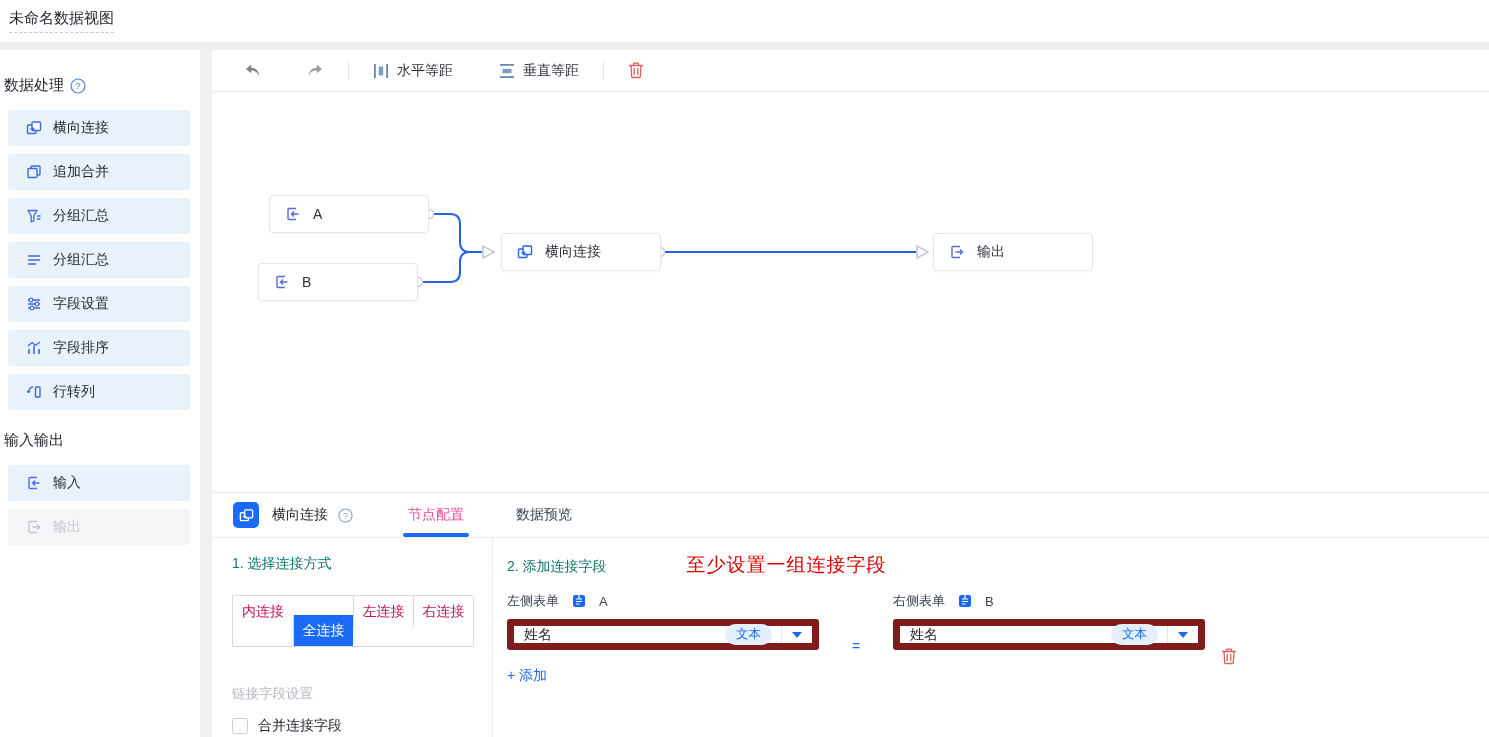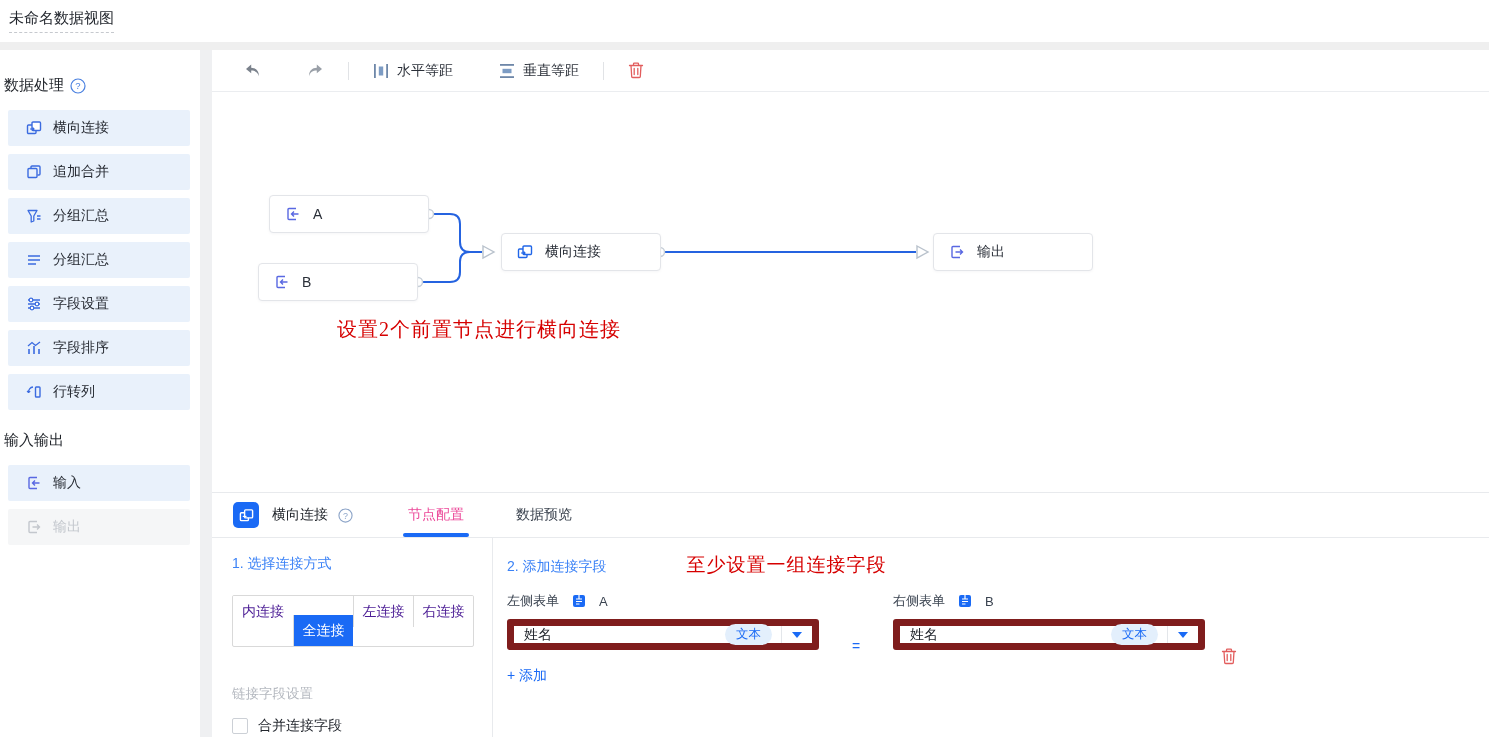--- a/index.html
+++ b/index.html
@@ -41,23 +41,23 @@
   .panel-header { height:45px; flex:0 0 auto; display:flex; align-items:center; padding-left:21px; border-bottom:1px solid #e8eaed; }
   .p-icon { width:26px; height:26px; border-radius:5px; background:#1a6af5; display:flex; align-items:center; justify-content:center; }
   .p-title { font-size:14px; color:#1f2329; margin:0 10px 0 13px; }
   .tabs { display:flex; align-self:stretch; margin-left:50px; }
   .tab { position:relative; display:flex; align-items:center; padding:0 5px; margin-right:42px; font-size:14px; color:#3c4450; cursor:pointer; }
   .tab.active { color:#ec4899; }
   .tab.active::after { content:""; position:absolute; left:0; right:0; bottom:0; height:4px; border-radius:2px; background:#1a6af5; }
 
   .panel-body { flex:1; display:flex; min-height:0; }
   .pb-left { width:281px; flex:0 0 auto; padding:17px 0 0 20px; border-right:1px solid #e8eaed; }
-  .sec-title { font-size:14px; color:#3b82f6; }
+  .sec-title { font-size:14px; color:#0f766e; }
   .btn-group { display:inline-flex; margin-top:22px; border:1px solid #d9d9d9; border-radius:2px; overflow:hidden; }
-  .opt { width:60px; height:31px; background:#fff; border:none; border-left:1px solid #d9d9d9; font-size:14px; color:#4c1d95; cursor:pointer; font-family:inherit; line-height:29px; }
+  .opt { width:60px; height:31px; background:#fff; border:none; border-left:1px solid #d9d9d9; font-size:14px; color:#be185d; cursor:pointer; font-family:inherit; line-height:29px; }
   .opt:first-child { border-left:none; }
   .opt.active { background:#1a6af5; color:#fff;margin-top:19px; }
   .muted { margin-top:38px; font-size:13.5px; color:#b4b8bf; }
   .chk-row { margin-top:14px; display:flex; align-items:center; gap:10px; cursor:pointer; }
   .chk { width:16px; height:16px; border:1px solid #ccd0d6; border-radius:2px; background:#fff; }
   .chk-label { font-size:14px; color:#23272e; }
 
   .pb-right { flex:1; padding:14px 0 0 14px; }
   .r1 { display:flex; align-items:baseline; }
   .red-note { margin-left:80px; font-family:"Liberation Serif","DejaVu Serif",serif; font-size:19px; color:#d60000; letter-spacing:1px; }
@@ -238,21 +238,20 @@
         <span>横向连接</span>
       </div>
       <div class="node" style="left:721px; top:141px;">
         <svg width="16" height="16" viewBox="0 0 16 16">
             <path d="M11 2.5 H4 a1 1 0 0 0-1 1 v9 a1 1 0 0 0 1 1 h7" fill="none" stroke="#5968e2" stroke-width="1.4"></path>
             <path d="M6.5 8 H13.5 M11 5.5 L13.5 8 L11 10.5" fill="none" stroke="#5968e2" stroke-width="1.4"></path>
           </svg>
         <span>输出</span>
       </div>
 
-      <div class="annotation">设置2个前置节点进行横向连接</div>
     </div>
 
     <div class="panel">
       <div class="panel-header">
         <span class="p-icon">
           <svg width="15" height="15" viewBox="0 0 16 16">
               <rect x="1.5" y="5" width="8.5" height="8.5" rx="1" fill="none" stroke="#fff" stroke-width="1.5"></rect>
               <rect x="6" y="2" width="8.5" height="8.5" rx="1" fill="#1a6af5" stroke="#fff" stroke-width="1.5"></rect>
               <path d="M4 9 h4" stroke="#fff" stroke-width="1.3"></path>
             </svg>

